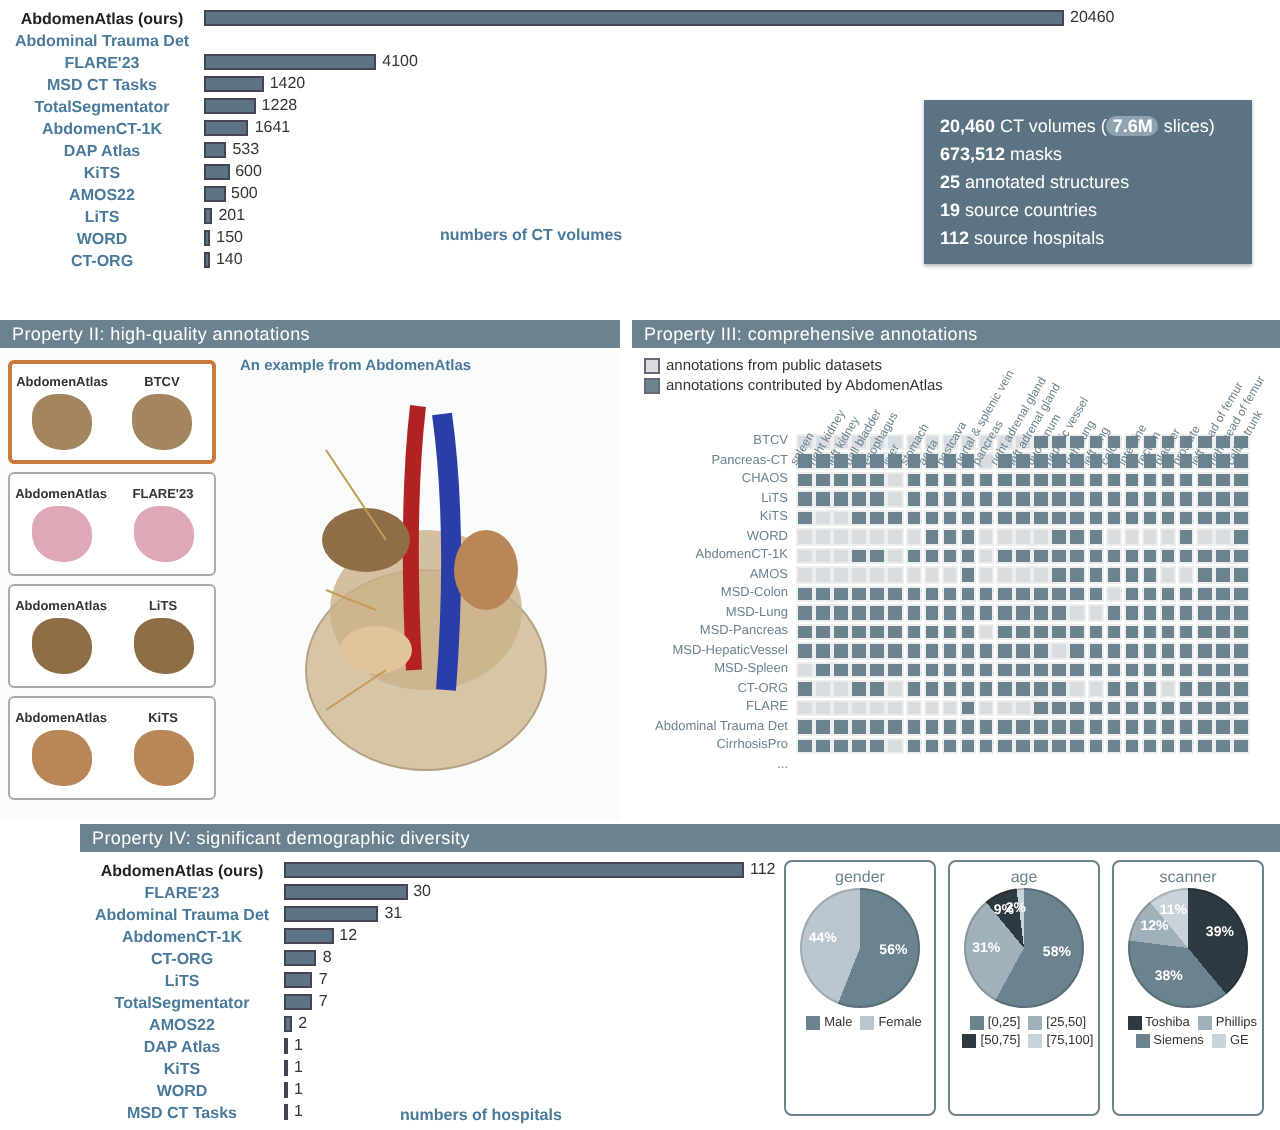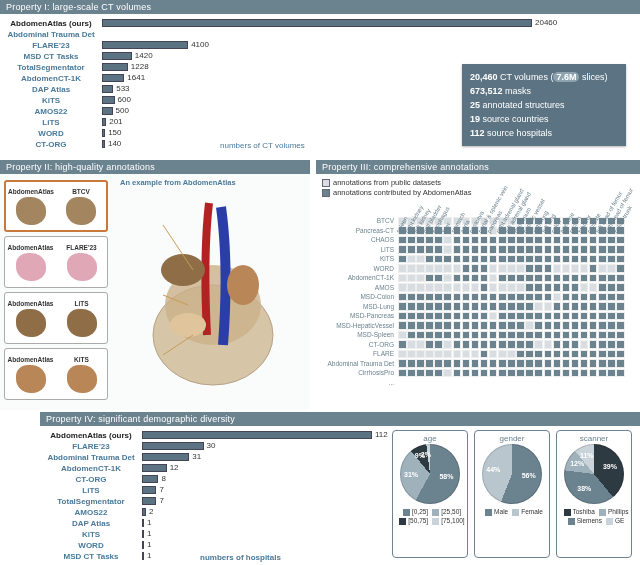--- a/index.html
+++ b/index.html
@@ -24,21 +24,21 @@
   
   #prop1 { position: absolute; left: 0; top: 0; width: 640px; }
   #prop1 .chart { position: relative; height: 140px; padding: 4px 0 0 4px; }
   .bar-row { display: flex; align-items: center; height: 10px; margin-bottom: 1px; }
   .bar-label { width: 98px; text-align: center; padding-right: 4px; font-size: 8px; }
   .bar-label.ours { font-weight: bold; color: #222; }
   .bar-label.link { font-weight: bold; color: #4a7a9a; }
   .bar-track { flex: 1; position: relative; height: 8px; }
   .bar-fill { position: absolute; left: 0; top: 0; height: 8px; background: #5b7382; border: 0.5px solid #445; }
   .bar-value { position: absolute; top: -1px; font-size: 8px; color: #333; padding-left: 3px; }
-  #prop1 .x-axis-note { position: absolute; left: 220px; bottom: 4px; color: #4a7a9a; font-weight: normal; font-size: 8px; }
+  #prop1 .x-axis-note { position: absolute; left: 220px; bottom: 18px; color: #4a7a9a; font-weight: bold; font-size: 8px; }
   #prop1 .stats-box {
     position: absolute; right: 14px; top: 50px; width: 164px;
     background: #5b7382; color: #fff; padding: 6px 8px; font-size: 9px; line-height: 14px;
     box-shadow: 0 1px 2px rgba(0,0,0,.3);
   }
   #prop1 .stats-box b { font-weight: bold; }
   #prop1 .stats-box .pill { background: #8ea3af; border-radius: 6px; padding: 0 3px; }
   
   #prop2 { position: absolute; left: 0; top: 160px; width: 310px; }
   #prop2 .body { height: 236px; position: relative; background: #fafbfb; }
@@ -84,21 +84,20 @@
   .pie-title { font-size: 8px; color: #6b828f; margin-bottom: 1px; }
   .pie { width: 60px; height: 60px; border-radius: 50%; position: relative; box-shadow: inset 0 0 0 1px rgba(0,0,0,.15); }
   .pie span.lab { position: absolute; font-size: 7px; color: #fff; font-weight: bold; }
   .pie-legend { font-size: 6.5px; color: #333; margin-top: 3px; text-align: center; line-height: 9px; }
   .pie-legend .k { display: inline-block; width: 7px; height: 7px; margin: 0 2px 0 4px; vertical-align: middle; }
 </style>
 </head>
 <body>
 
 <section id="prop1">
-  <div class="panel-header">Property I: large-scale CT volumes</div>
   <div class="chart">
     <div id="p1-bars">
         <div class="bar-row">
           <div class="bar-label ours">AbdomenAtlas (ours)</div>
           <div class="bar-track">
             <div class="bar-fill" style="width: 430px;"></div>
             <div class="bar-value" style="left: 430px;">20460</div>
           </div>
         </div>
         <div class="bar-row">
@@ -854,36 +853,36 @@
           <div class="bar-label link">MSD CT Tasks</div>
           <div class="bar-track">
             <div class="bar-fill" style="width: 2.05357px;"></div>
             <div class="bar-value" style="left: 2.05357px;">1</div>
           </div>
         </div>
       </div>
     <div class="x-axis-note">numbers of hospitals</div>
     <div class="pies" id="pies">
         <div class="pie-box">
+          <div class="pie-title">gender</div>
+          <div class="pie" style="background: conic-gradient(rgb(107, 130, 143) 0%, rgb(107, 130, 143) 56%, rgb(185, 198, 206) 56%, rgb(185, 198, 206) 100%);">
+            <span class="lab" style="left: 39.6812px; top: 28.3729px;">56%</span>
+            <span class="lab" style="left: 4.31883px; top: 21.6271px;">44%</span>
+          </div>
+          <div class="pie-legend"><span class="k" style="background: rgb(107, 130, 143);"></span><span>Male</span><span class="k" style="background: rgb(185, 198, 206);"></span><span>Female</span><br></div>
+        </div>
+        <div class="pie-box">
           <div class="pie-title">age</div>
           <div class="pie" style="background: conic-gradient(rgb(107, 130, 143) 0%, rgb(107, 130, 143) 58%, rgb(159, 177, 187) 58%, rgb(159, 177, 187) 89%, rgb(46, 58, 65) 89%, rgb(46, 58, 65) 98%, rgb(201, 211, 217) 98%, rgb(201, 211, 217) 100%);">
             <span class="lab" style="left: 39.4345px; top: 29.4764px;">58%</span>
             <span class="lab" style="left: 4.07988px; top: 26.6939px;">31%</span>
             <span class="lab" style="left: 14.8513px; top: 8.48042px;">9%</span>
             <span class="lab" style="left: 20.8698px; top: 7.03552px;">2%</span>
           </div>
           <div class="pie-legend"><span class="k" style="background: rgb(107, 130, 143);"></span><span>[0,25]</span><span class="k" style="background: rgb(159, 177, 187);"></span><span>[25,50]</span><br><span class="k" style="background: rgb(46, 58, 65);"></span><span>[50,75]</span><span class="k" style="background: rgb(201, 211, 217);"></span><span>[75,100]</span><br></div>
-        </div>
-        <div class="pie-box">
-          <div class="pie-title">gender</div>
-          <div class="pie" style="background: conic-gradient(rgb(107, 130, 143) 0%, rgb(107, 130, 143) 56%, rgb(185, 198, 206) 56%, rgb(185, 198, 206) 100%);">
-            <span class="lab" style="left: 39.6812px; top: 28.3729px;">56%</span>
-            <span class="lab" style="left: 4.31883px; top: 21.6271px;">44%</span>
-          </div>
-          <div class="pie-legend"><span class="k" style="background: rgb(107, 130, 143);"></span><span>Male</span><span class="k" style="background: rgb(185, 198, 206);"></span><span>Female</span><br></div>
         </div>
         <div class="pie-box">
           <div class="pie-title">scanner</div>
           <div class="pie" style="background: conic-gradient(rgb(46, 58, 65) 0%, rgb(46, 58, 65) 39%, rgb(107, 130, 143) 39%, rgb(107, 130, 143) 77%, rgb(159, 177, 187) 77%, rgb(159, 177, 187) 89%, rgb(201, 211, 217) 89%, rgb(201, 211, 217) 100%);">
             <span class="lab" style="left: 38.9359px; top: 18.9027px;">39%</span>
             <span class="lab" style="left: 13.3284px; top: 40.7735px;">38%</span>
             <span class="lab" style="left: 6.22648px; top: 16.3284px;">12%</span>
             <span class="lab" style="left: 15.9027px; top: 8.06415px;">11%</span>
           </div>
           <div class="pie-legend"><span class="k" style="background: rgb(46, 58, 65);"></span><span>Toshiba</span><span class="k" style="background: rgb(159, 177, 187);"></span><span>Phillips</span><br><span class="k" style="background: rgb(107, 130, 143);"></span><span>Siemens</span><span class="k" style="background: rgb(201, 211, 217);"></span><span>GE</span><br></div>

